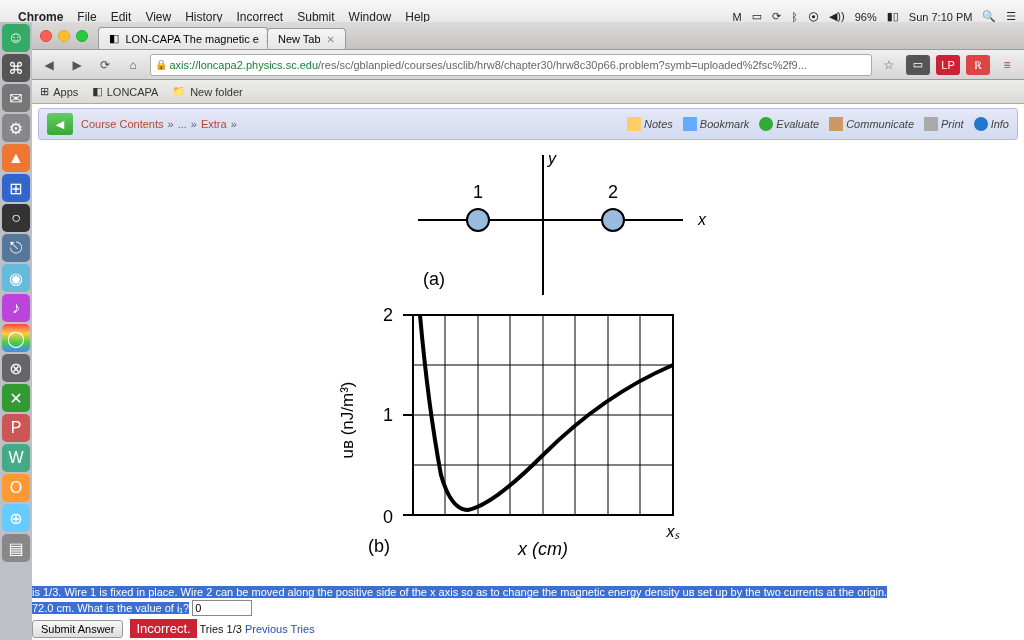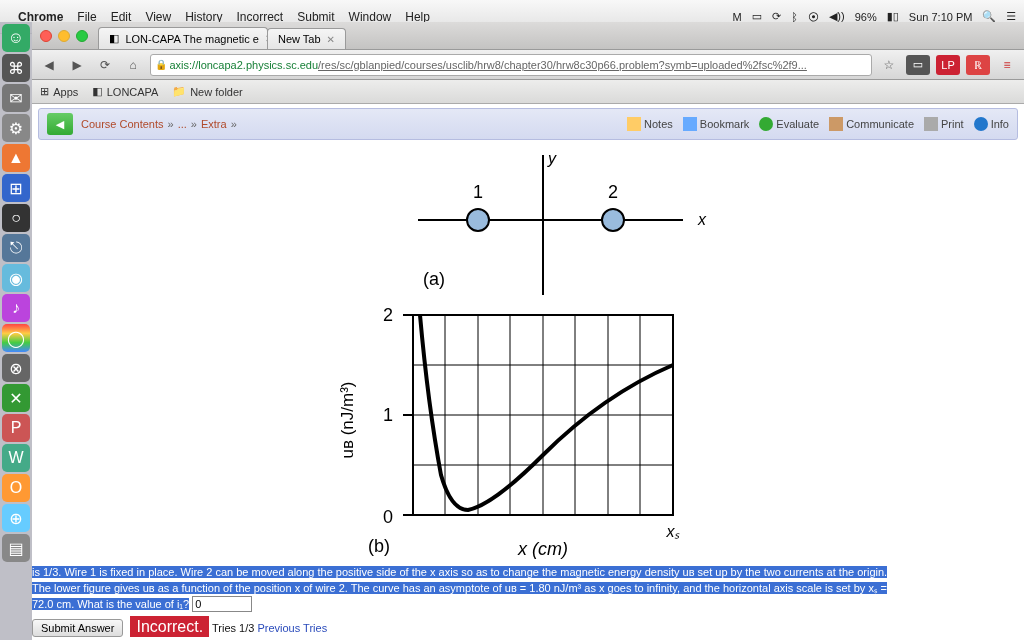--- a/index.html
+++ b/index.html
@@ -23,46 +23,46 @@
 .tr-r{background:#ff5f57;border:1px solid #d43;} .tr-y{background:#ffbd2e;border:1px solid #da3;} .tr-g{background:#28ca42;border:1px solid #2a3;}
 .tab { background:linear-gradient(#f5f5f5,#e5e5e5); border:1px solid #9a9a9a; border-bottom:none; border-radius:4px 4px 0 0; padding:4px 10px; font-size:11px; margin-right:-1px; display:flex; align-items:center; gap:6px; max-width:170px; white-space:nowrap; overflow:hidden; }
 .tab .x { color:#888; font-size:10px; }
 
 .toolbar { height:30px; background:linear-gradient(#f0f0f0,#d6d6d6); border-bottom:1px solid #9a9a9a; display:flex; align-items:center; padding:0 6px; gap:6px; font-size:12px; }
 .tbtn { width:22px; height:22px; display:flex; align-items:center; justify-content:center; color:#555; }
 .urlbar { flex:1; height:22px; background:#fff; border:1px solid #aaa; border-radius:3px; display:flex; align-items:center; padding:0 4px; font-size:11px; overflow:hidden; white-space:nowrap; }
 .urlbar .lock{ color:#3a3; margin-right:2px; font-size:10px; }
 .urlbar .https{ color:#188038; }
 .urlbar .domain{ color:#188038; }
-.urlbar .path{ color:#666;text-decoration:underline; }
+.urlbar .path{ color:#666; }
 .rbtn { width:24px; height:20px; border-radius:3px; display:flex; align-items:center; justify-content:center; font-size:11px; color:#fff; }
 
 .bmbar { height:24px; background:linear-gradient(#ededec,#dadad9); border-bottom:1px solid #aaa; display:flex; align-items:center; padding:0 8px; gap:14px; font-size:11px; color:#333; }
 .bmbar .bm{ display:flex; align-items:center; gap:4px; }
 
 .content { flex:1; background:#fff; overflow:hidden; position:relative; }
 
 .crumb { background:linear-gradient(#e4e8f6,#d4daf0); border:1px solid #b5bce0; border-radius:3px; margin:4px 6px; padding:4px 8px; display:flex; align-items:center; font-size:11px; }
 .crumb .back{ width:26px;height:22px;background:linear-gradient(#6c6,#3a3);border-radius:3px;margin-right:8px;display:flex;align-items:center;justify-content:center;color:#fff;}
 .crumb a{ color:#b04a2a; text-decoration:none; }
 .crumb .sep{ color:#666; margin:0 4px; }
 .crumb .title{ color:#333; font-weight:bold; }
-.crumb .actions{ margin-left:auto; display:flex; gap:10px; align-items:center; }
+.crumb .actions{ margin-left:auto; display:flex; gap:10px; align-items:center;font-style:italic; }
 .crumb .act{ display:flex; align-items:center; gap:3px; color:#444; }
 .crumb .act .ic{ width:14px; height:14px; display:inline-block; }
 
 .figarea { text-align:center; padding:6px 0 0 0; }
 .figarea svg { display:block; margin:0 auto; }
 
 .problem { position:absolute; bottom:0; left:0; right:0; background:#fff; font-size:11px; line-height:1.4; color:#111; }
 .problem .hl{ background:#3b6fd4; color:#fff; }
 .problem .pcode{ color:#333; }
 .problem input[type=text]{ width:60px; border:1px solid #888; font-size:11px; padding:1px 2px; }
 .problem .submit{ background:linear-gradient(#f8f8f8,#ddd); border:1px solid #999; border-radius:3px; padding:2px 8px; font-size:11px; margin-right:4px; }
-.problem .incorrect{ background:#c23; color:#fff; padding:2px 6px; font-size:16px; }
+.problem .incorrect{ background:#c23; color:#fff; padding:2px 6px; font-size:13px; }
 .problem .prev{ color:#2a4bbb; }
 
 </style>
 </head>
 <body>
 
 <div class="menubar">
   <span class="apple"></span>
   <span class="mitem bold">Chrome</span>
   <span class="mitem">File</span>
@@ -235,21 +235,20 @@
           <text x="260" y="222" text-anchor="middle" font-size="16" font-style="italic" font-family="serif">xₛ</text>
         </g>
         <text x="55" y="120" font-size="17" font-family="serif" transform="rotate(-90 55 120)" text-anchor="middle">uʙ (nJ/m³)</text>
         <text x="245" y="255" text-anchor="middle" font-size="18" font-style="italic" font-family="serif">x (cm)</text>
         <text x="70" y="252" font-size="18" font-family="serif">(b)</text>
       </svg>
     </div>
 
     <div class="problem">
       <div><span class="hl">is 1/3. Wire 1 is fixed in place. Wire 2 can be moved along the positive side of the x axis so as to change the magnetic energy density uʙ set up by the two currents at the origin.</span></div>
-      <div><span class="hl">The lower figure gives uʙ as a function of the position x of wire 2. The curve has an asymptote of uʙ = 1.80 nJ/m³ as x goes to infinity, and the horizontal axis scale is set by xₛ = </span></div>
       <div><span class="hl">72.0 cm. What is the value of i₁?</span> <input type="text" value="0" style=""></div>
       <div style="padding:3px 0 2px 0">
         <button class="submit">Submit Answer</button>
         <span class="incorrect">Incorrect.</span>
         <span> Tries 1/3 </span>
         <span class="prev">Previous Tries</span>
       </div>
     </div>
 
   </div>

